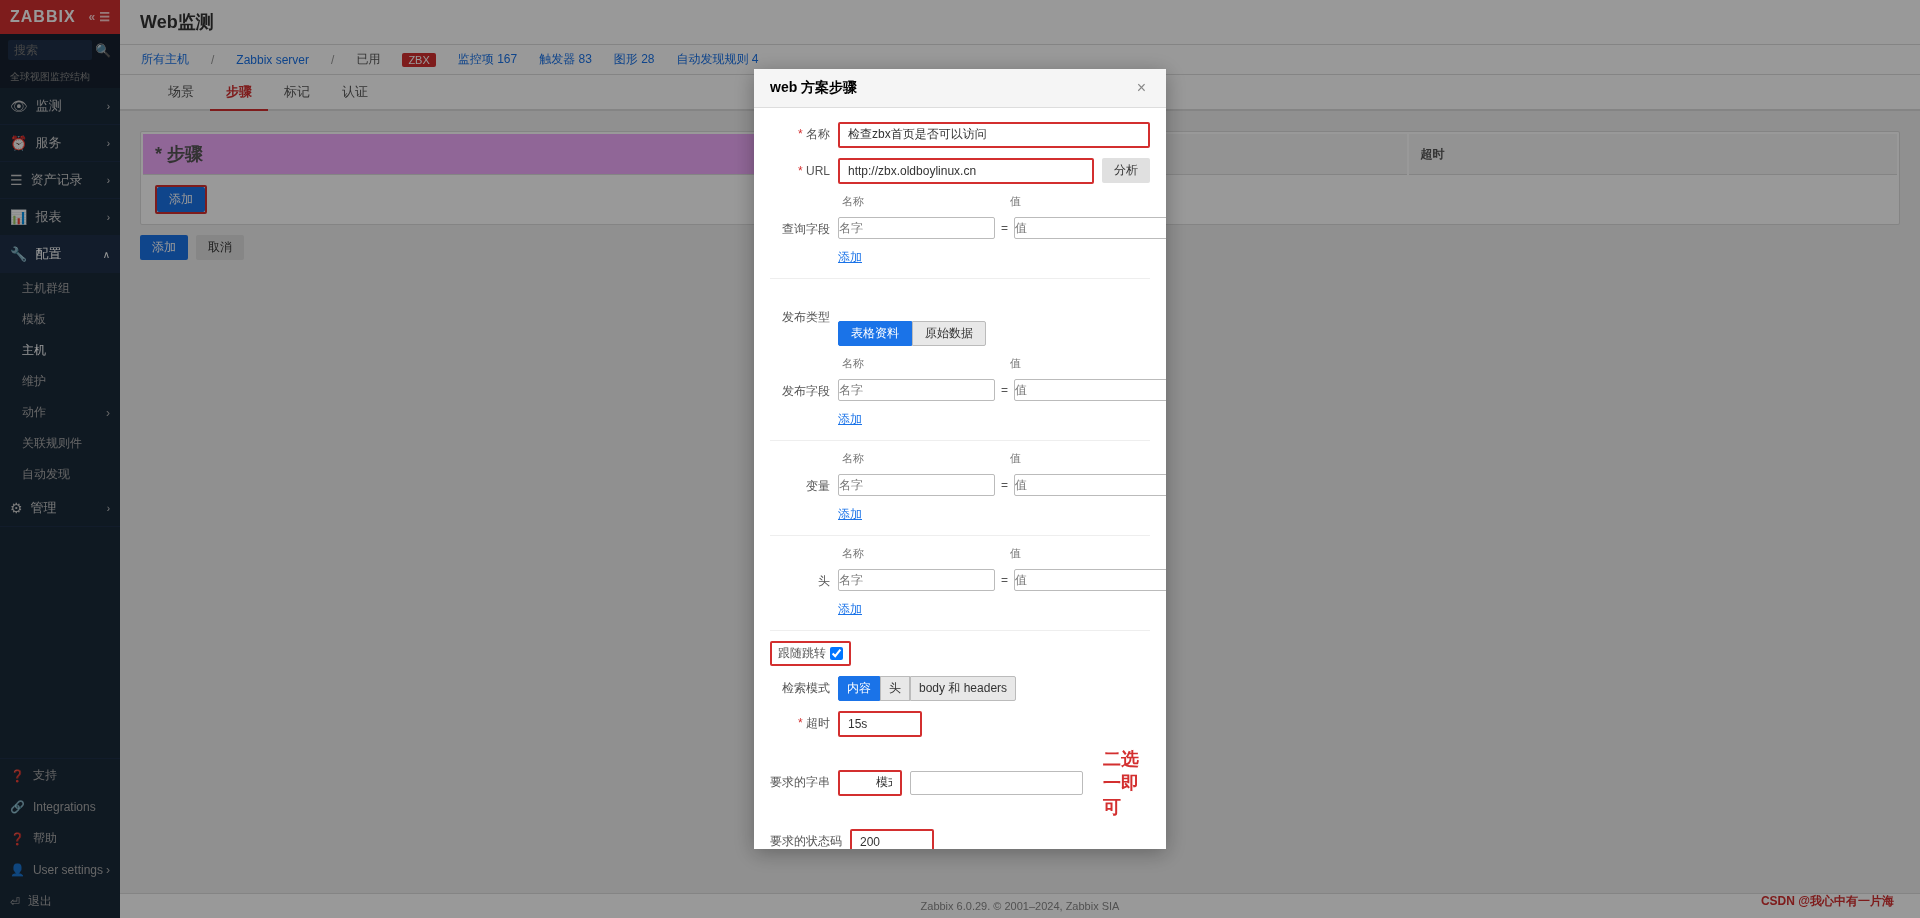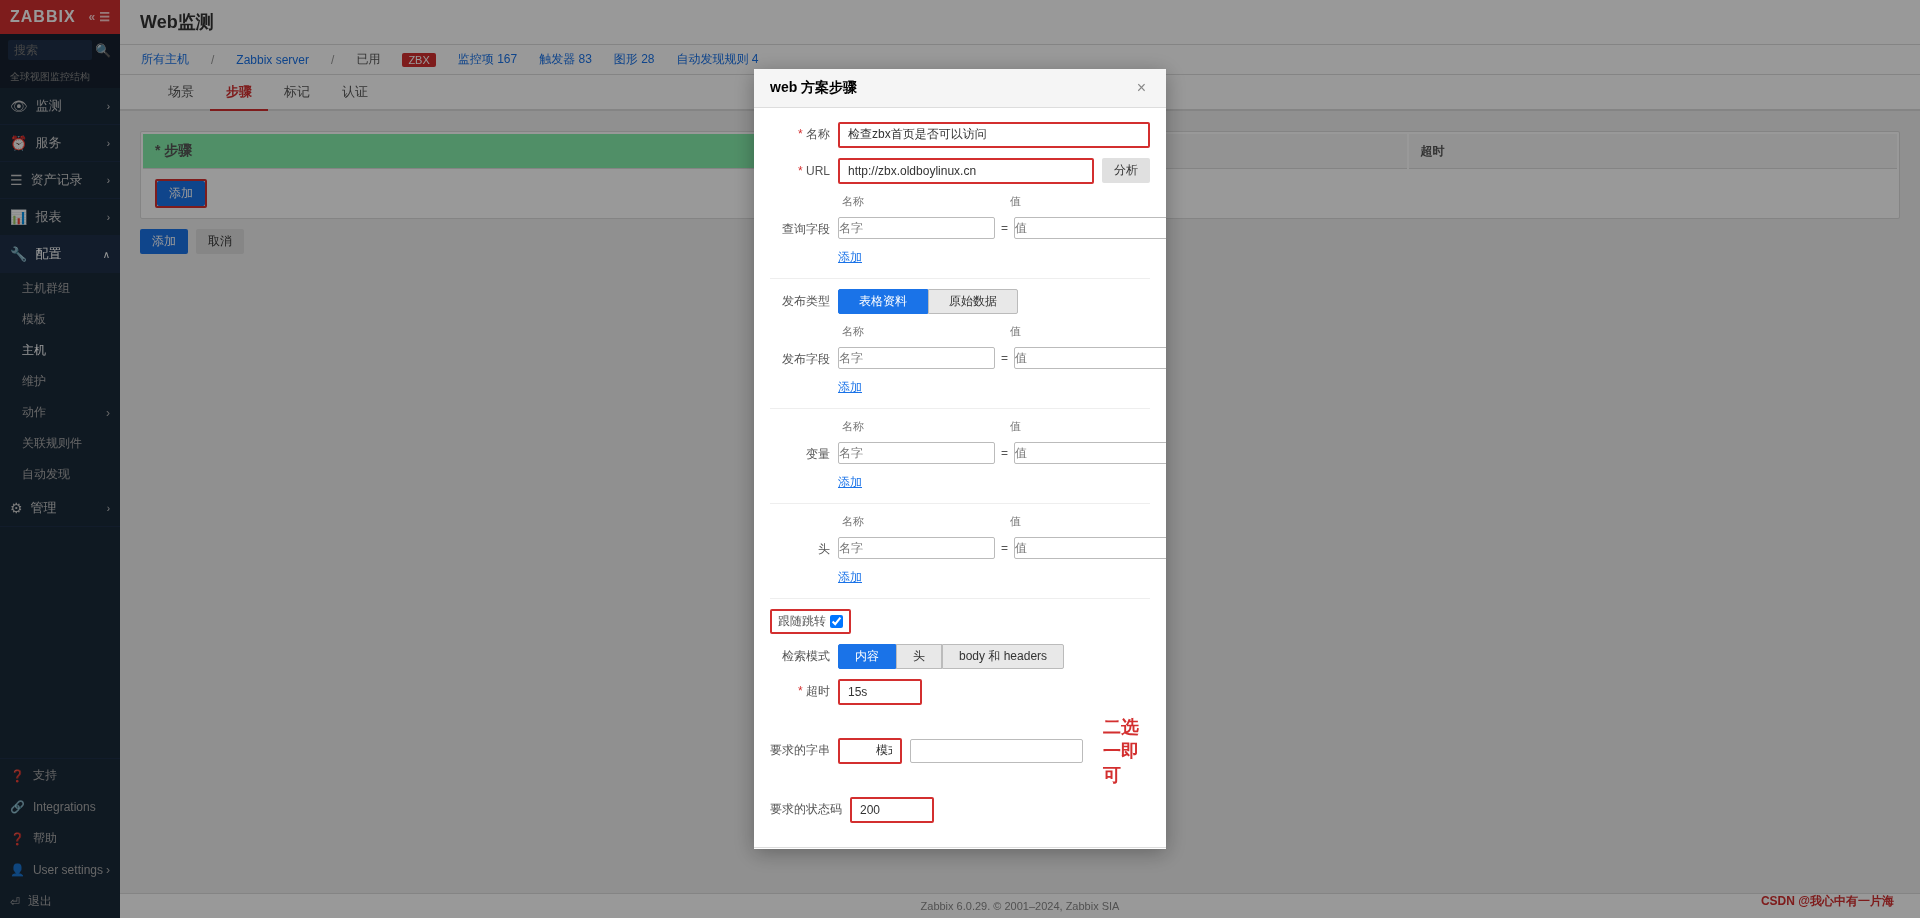--- a/index.html
+++ b/index.html
@@ -289,42 +289,43 @@
       display: inline-block;
       margin-top: 2px;
     }
 
     
     .toggle-group {
       display: flex;
       gap: 0;
     }
     .toggle-btn {
-      padding: 3px 20px;
+      padding: 3px 12px;
       border: 1px solid #bbb;
       background: #e8e8e8;
       cursor: pointer;
       font-size: 12px;
       color: #333;
+      margin-top: 32px;
     }
     .toggle-btn.active {
       background: #1a73e8;
       color: white;
       border-color: #1a73e8;
     }
     .toggle-btn:first-child { border-radius: 2px 0 0 2px; }
     .toggle-btn:last-child { border-radius: 0 2px 2px 0; }
 
     
     .radio-group {
       display: flex;
       gap: 0;
     }
     .radio-btn {
-      padding: 3px 16px;
+      padding: 3px 8px;
       border: 1px solid #bbb;
       background: #e8e8e8;
       cursor: pointer;
       font-size: 12px;
       color: #333;
     }
     .radio-btn.active {
       background: #1a73e8;
       color: white;
       border-color: #1a73e8;
@@ -494,21 +495,21 @@
     <div class="tab-item">场景</div>
     <div class="tab-item active">步骤</div>
     <div class="tab-item">标记</div>
     <div class="tab-item">认证</div>
   </div>
 
   <div class="page-body">
     <table class="scenario-table">
       <thead>
         <tr>
-          <th style="padding:8px 12px; text-align:left; font-size:14px; color:#555; background:#86efac; border-bottom:1px solid #ddd;">
+          <th style="padding:8px 12px; text-align:left; font-size:18px; color:#555; background:#f0abfc; border-bottom:1px solid #ddd;">
             <span>* 步骤</span>
           </th>
           <th style="padding:8px 12px; text-align:left; font-size:12px; color:#555; background:#f5f5f5; border-bottom:1px solid #ddd;">
             <span>名称</span>
           </th>
           <th style="padding:8px 12px; text-align:left; font-size:12px; color:#555; background:#f5f5f5; border-bottom:1px solid #ddd;">
             <span>超时</span>
           </th>
         </tr>
       </thead>

